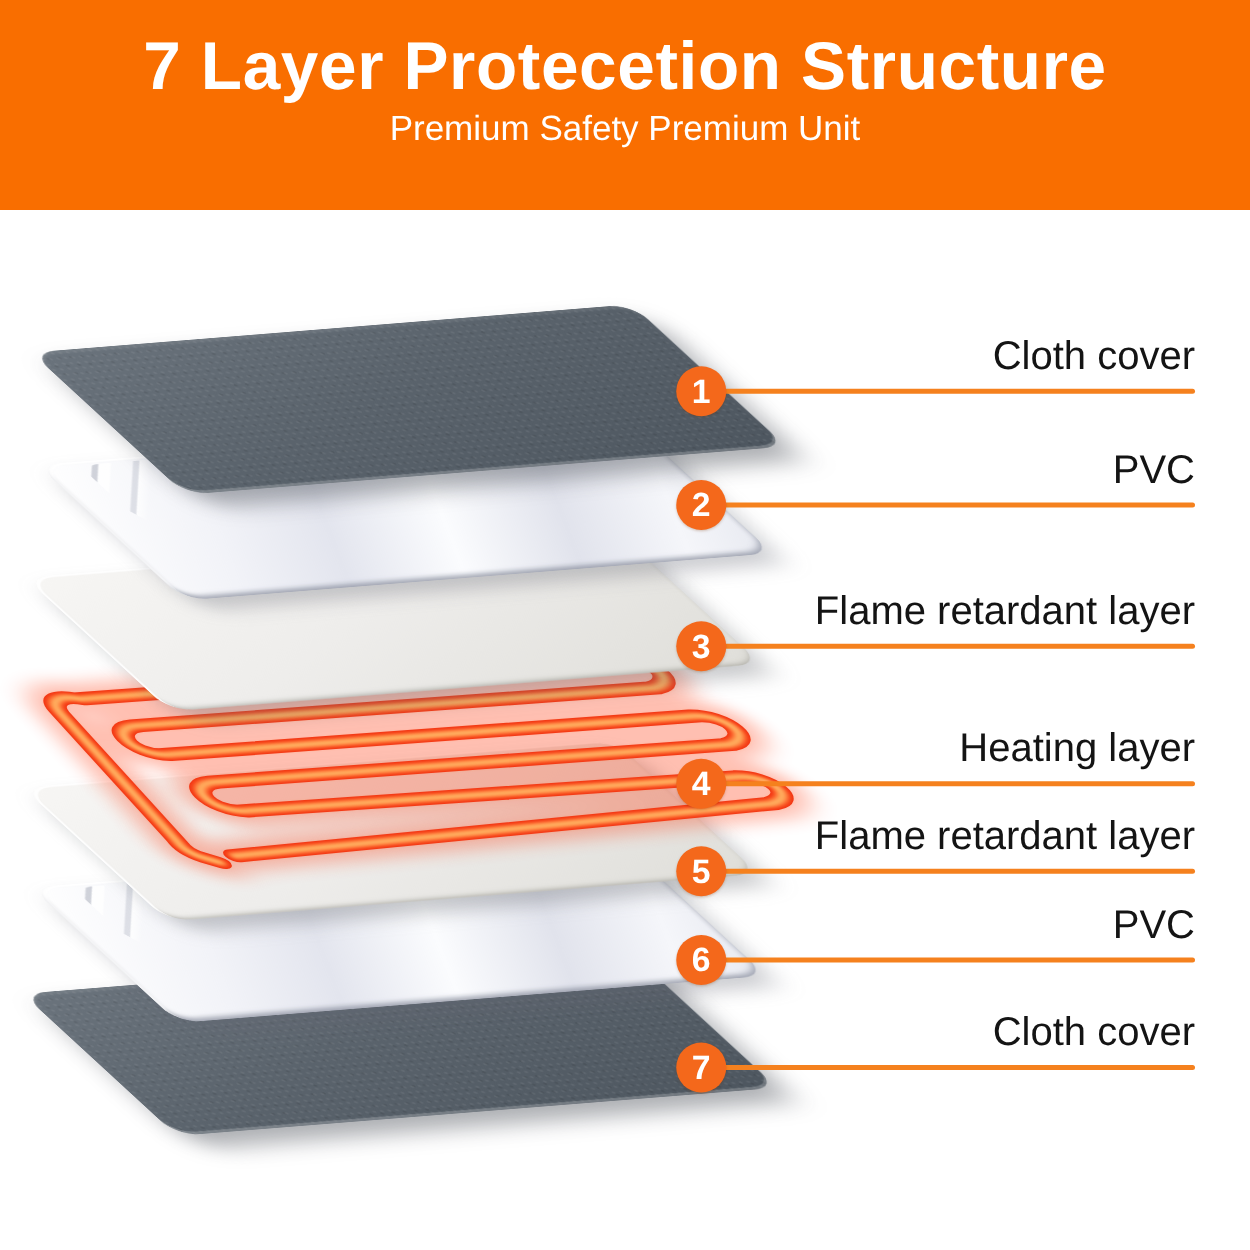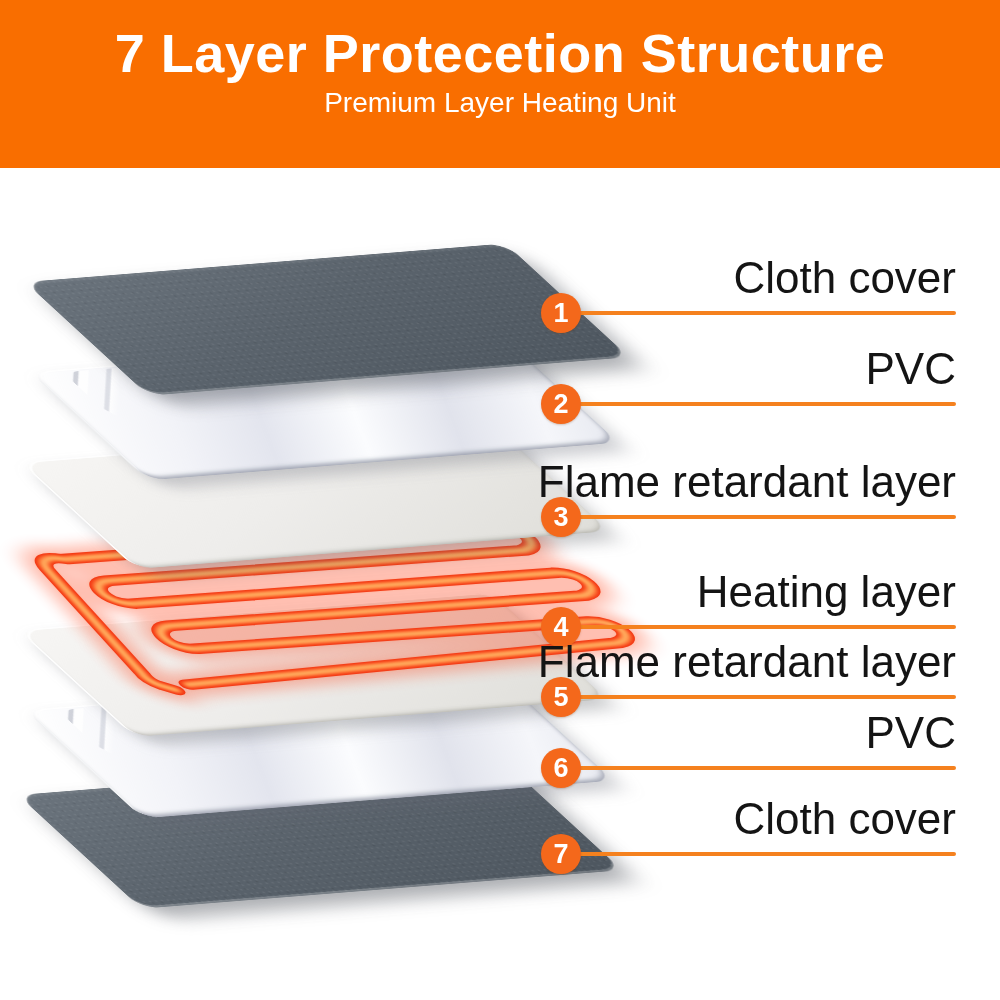--- a/index.html
+++ b/index.html
@@ -81,31 +81,31 @@
     background:#f5811e; border-radius:2px;
   }
   .c-dot {
     position:absolute; left:541px; top:-20px; width:40px; height:40px;
     border-radius:50%; background:#f4681b; color:#ffffff;
     font-size:27px; font-weight:bold; line-height:40px; text-align:center;
     box-shadow:0 1px 2px rgba(120,50,0,.25);
   }
   .c-label {
     position:absolute; right:44px; bottom:10px; color:#141414;
-    font-size:44px; white-space:nowrap;
+    font-size:32px; white-space:nowrap;
   }
 </style>
 </head>
 <body>
 
 <div class="stage">
 
   <div class="banner">
     <h1 class="title">7 Layer Protecetion Structure</h1>
-    <div class="subtitle">Premium Layer Heating Unit</div>
+    <div class="subtitle">Premium Safety Premium Unit</div>
   </div>
 
   <div class="sheet s-cloth L1"></div>
   <div class="sheet s-pvc   L2"></div>
   <div class="sheet s-flame L3"></div>
 
   <svg class="wire-svg" viewBox="0 0 1000 1000" xmlns="http://www.w3.org/2000/svg">
     <defs>
       <filter id="wglow" x="-60%" y="-60%" width="220%" height="220%">
         <feGaussianBlur stdDeviation="9"></feGaussianBlur>

